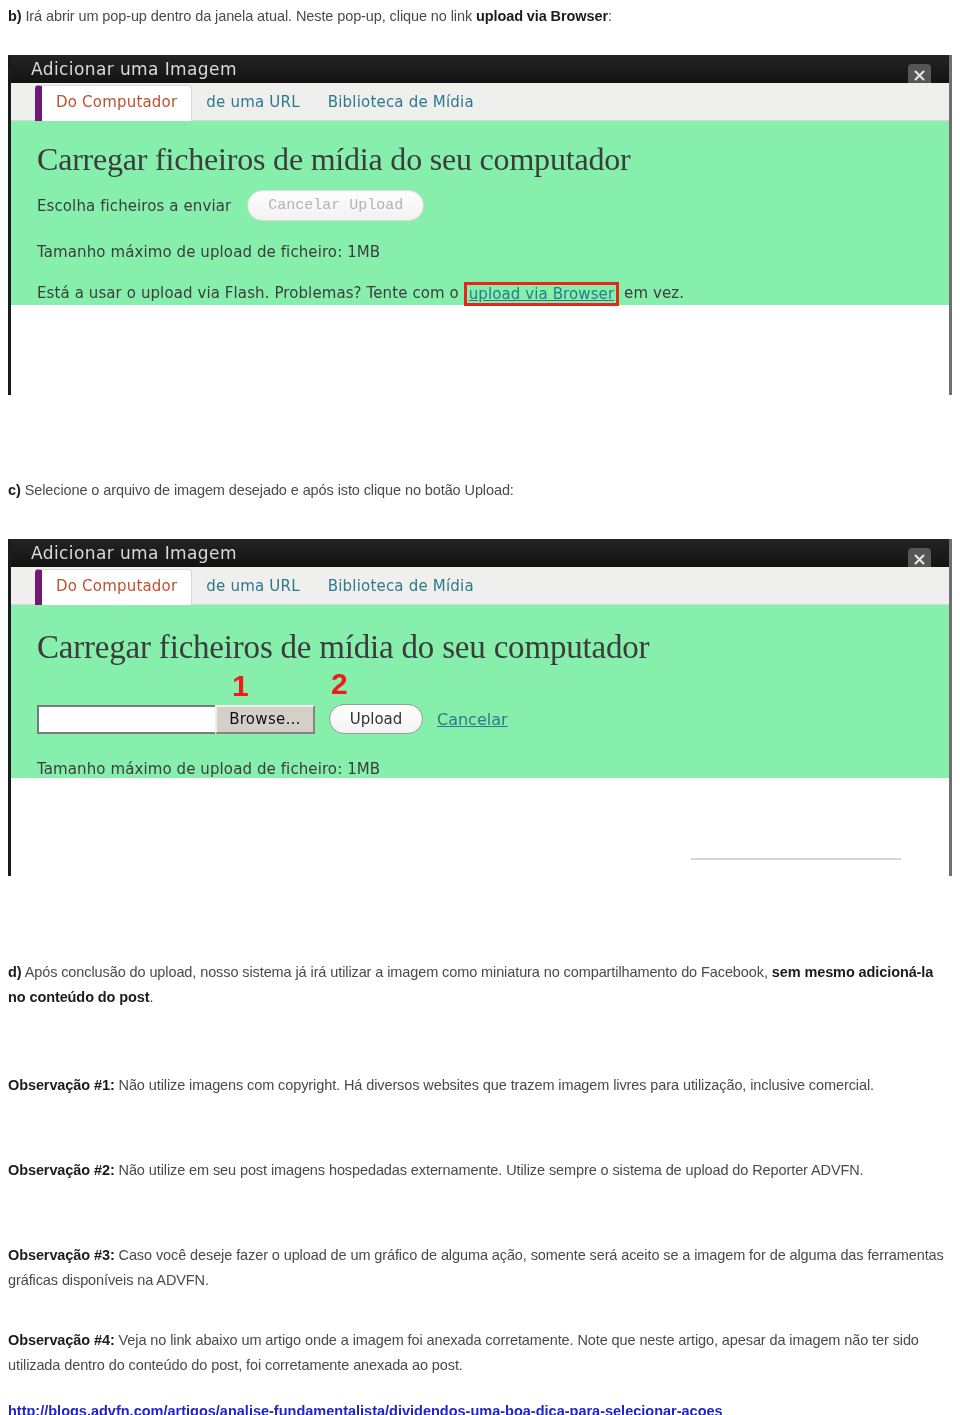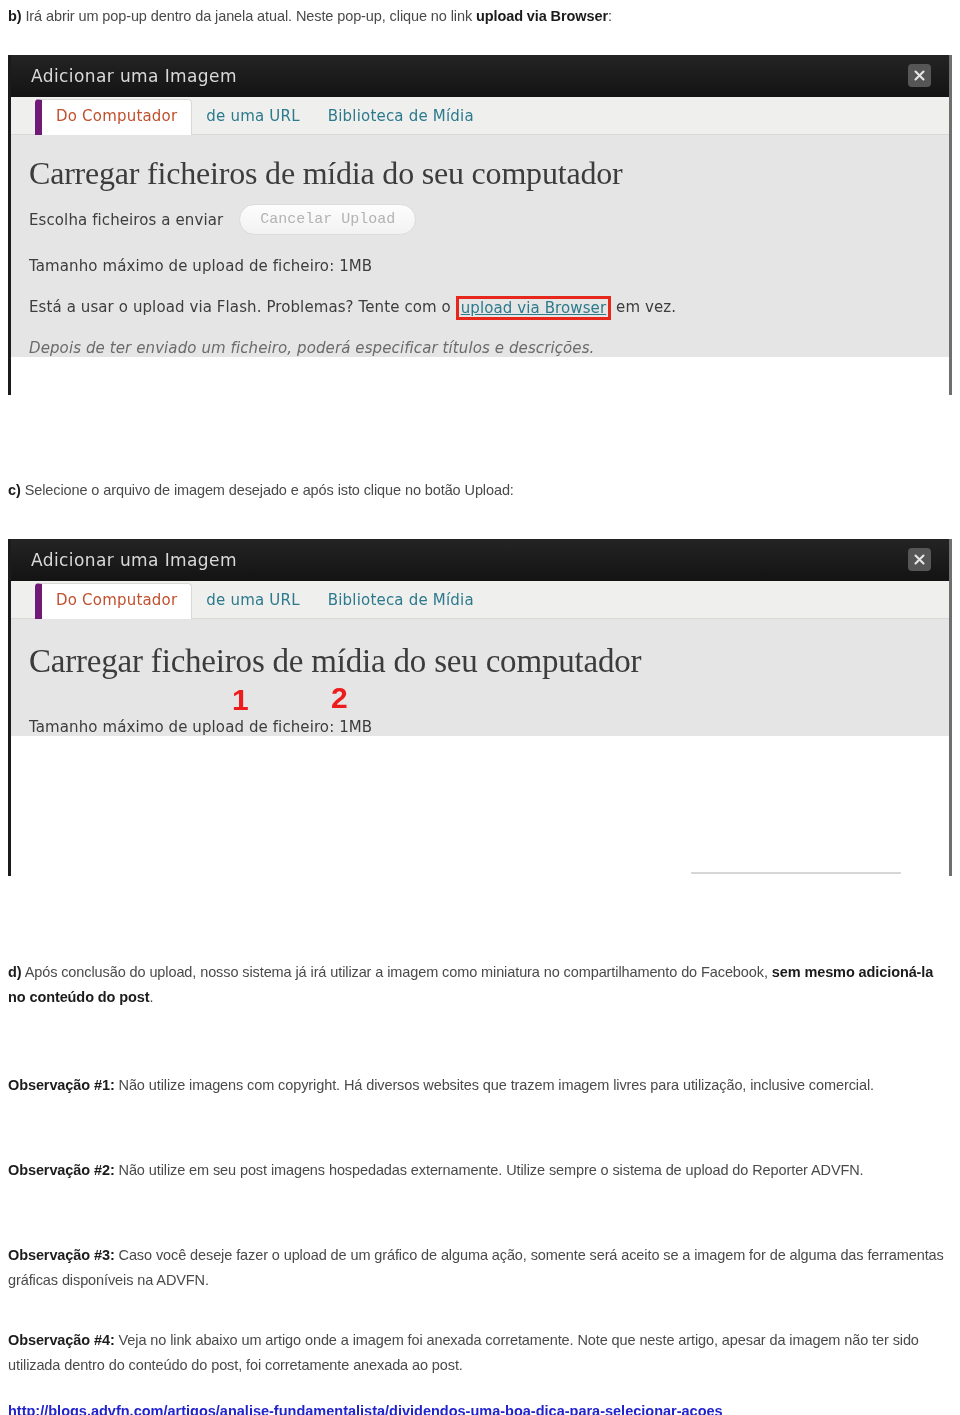--- a/index.html
+++ b/index.html
@@ -40,21 +40,21 @@
 
   
   .dialog {
     position: absolute;
     background: #ffffff;
     border-left: 3px solid #1b1b1b;
     border-right: 3px solid #6f6f6f;
     overflow: hidden;
   }
   .dialog-titlebar {
-    height: 42px;
+    height: 28px;
     background: #1d1d1d;
     background: linear-gradient(180deg, #242424 0%, #131313 100%);
     display: flex;
     align-items: center;
     padding: 0 10px 0 20px;
     position: relative;
   }
   .dialog-title {
     color: #d9d9d9;
     font-size: 17px;
@@ -99,21 +99,21 @@
     color: #c1502e;
     border-left: 7px solid #701a75;
     border-right: 1px solid #d8d8d4;
     border-top: 1px solid #d8d8d4;
     border-radius: 4px 4px 0 0;
     position: relative;
     top: 1px;
     padding-bottom: 9px;
   }
 
-  .dialog-body { padding: 14px 0 0 18px; background: #e5e5e5; }
+  .dialog-body { padding: 14px 0 0 26px; background: #86efac; }
 
   .dialog-heading {
     font-family: "Liberation Serif", serif;
     font-size: 32px;
     color: #3c3c3c;
     font-weight: normal;
     margin: 6px 0 10px 0;
     letter-spacing: -0.2px;
   }
 
@@ -247,21 +247,20 @@
       <span class="dlg-text" style="margin:0;">Escolha ficheiros a enviar</span>
       <span class="pill-btn">Cancelar Upload</span>
     </div>
 
     <div class="dlg-text" style="margin-top:22px;">Tamanho máximo de upload de ficheiro:  1MB</div>
 
     <div class="dlg-text" style="margin-top:20px;">
       <span>Está a usar o upload via Flash. Problemas? Tente com o </span><span class="red-box"><span class="dlg-link">upload via Browser</span></span><span> em vez.</span>
     </div>
 
-    <div class="dlg-text italic" style="margin-top:20px;">Depois de ter enviado um ficheiro, poderá especificar títulos e descrições.</div>
   </div>
 </div>
 
 <div class="step-line doc-para" style="top:478px;">
   <b>c)</b><span> Selecione o arquivo de imagem desejado e após isto clique no botão Upload:</span>
 </div>
 
 <div class="dialog" style="left:8px; top:539px; width:944px; height:337px;">
 
   <div class="dialog-titlebar">
@@ -278,20 +277,26 @@
     <div class="tab">de uma URL</div>
     <div class="tab">Biblioteca de Mídia</div>
   </div>
 
   <div class="dialog-body" style="position:relative; padding-top:18px;">
     <div class="dialog-heading" style="font-size:33px; margin-bottom:38px;">Carregar ficheiros de mídia do seu computador</div>
 
     <span class="callout-num" style="left:221px; top:66px;">1</span>
     <span class="callout-num" style="left:320px; top:64px;">2</span>
 
+    <div class="file-row">
+      <input class="file-text" type="text" value="" style="">
+      <div class="browse-btn">Browse…</div>
+      <div class="upload-btn">Upload</div>
+      <span class="cancel-link">Cancelar</span>
+    </div>
 
     <div class="dlg-text" style="margin-top:26px;">Tamanho máximo de upload de ficheiro:  1MB</div>
 
 
     <div class="hr-faint" style="left:680px; top:253px; width:210px;"></div>
   </div>
 </div>
 
 <div class="step-line doc-para" style="top:960px;">
   <b>d)</b><span> Após conclusão do upload, nosso sistema já irá utilizar a imagem como miniatura no compartilhamento do Facebook, </span><b>sem mesmo adicioná-la no conteúdo do post</b><span>.</span>

